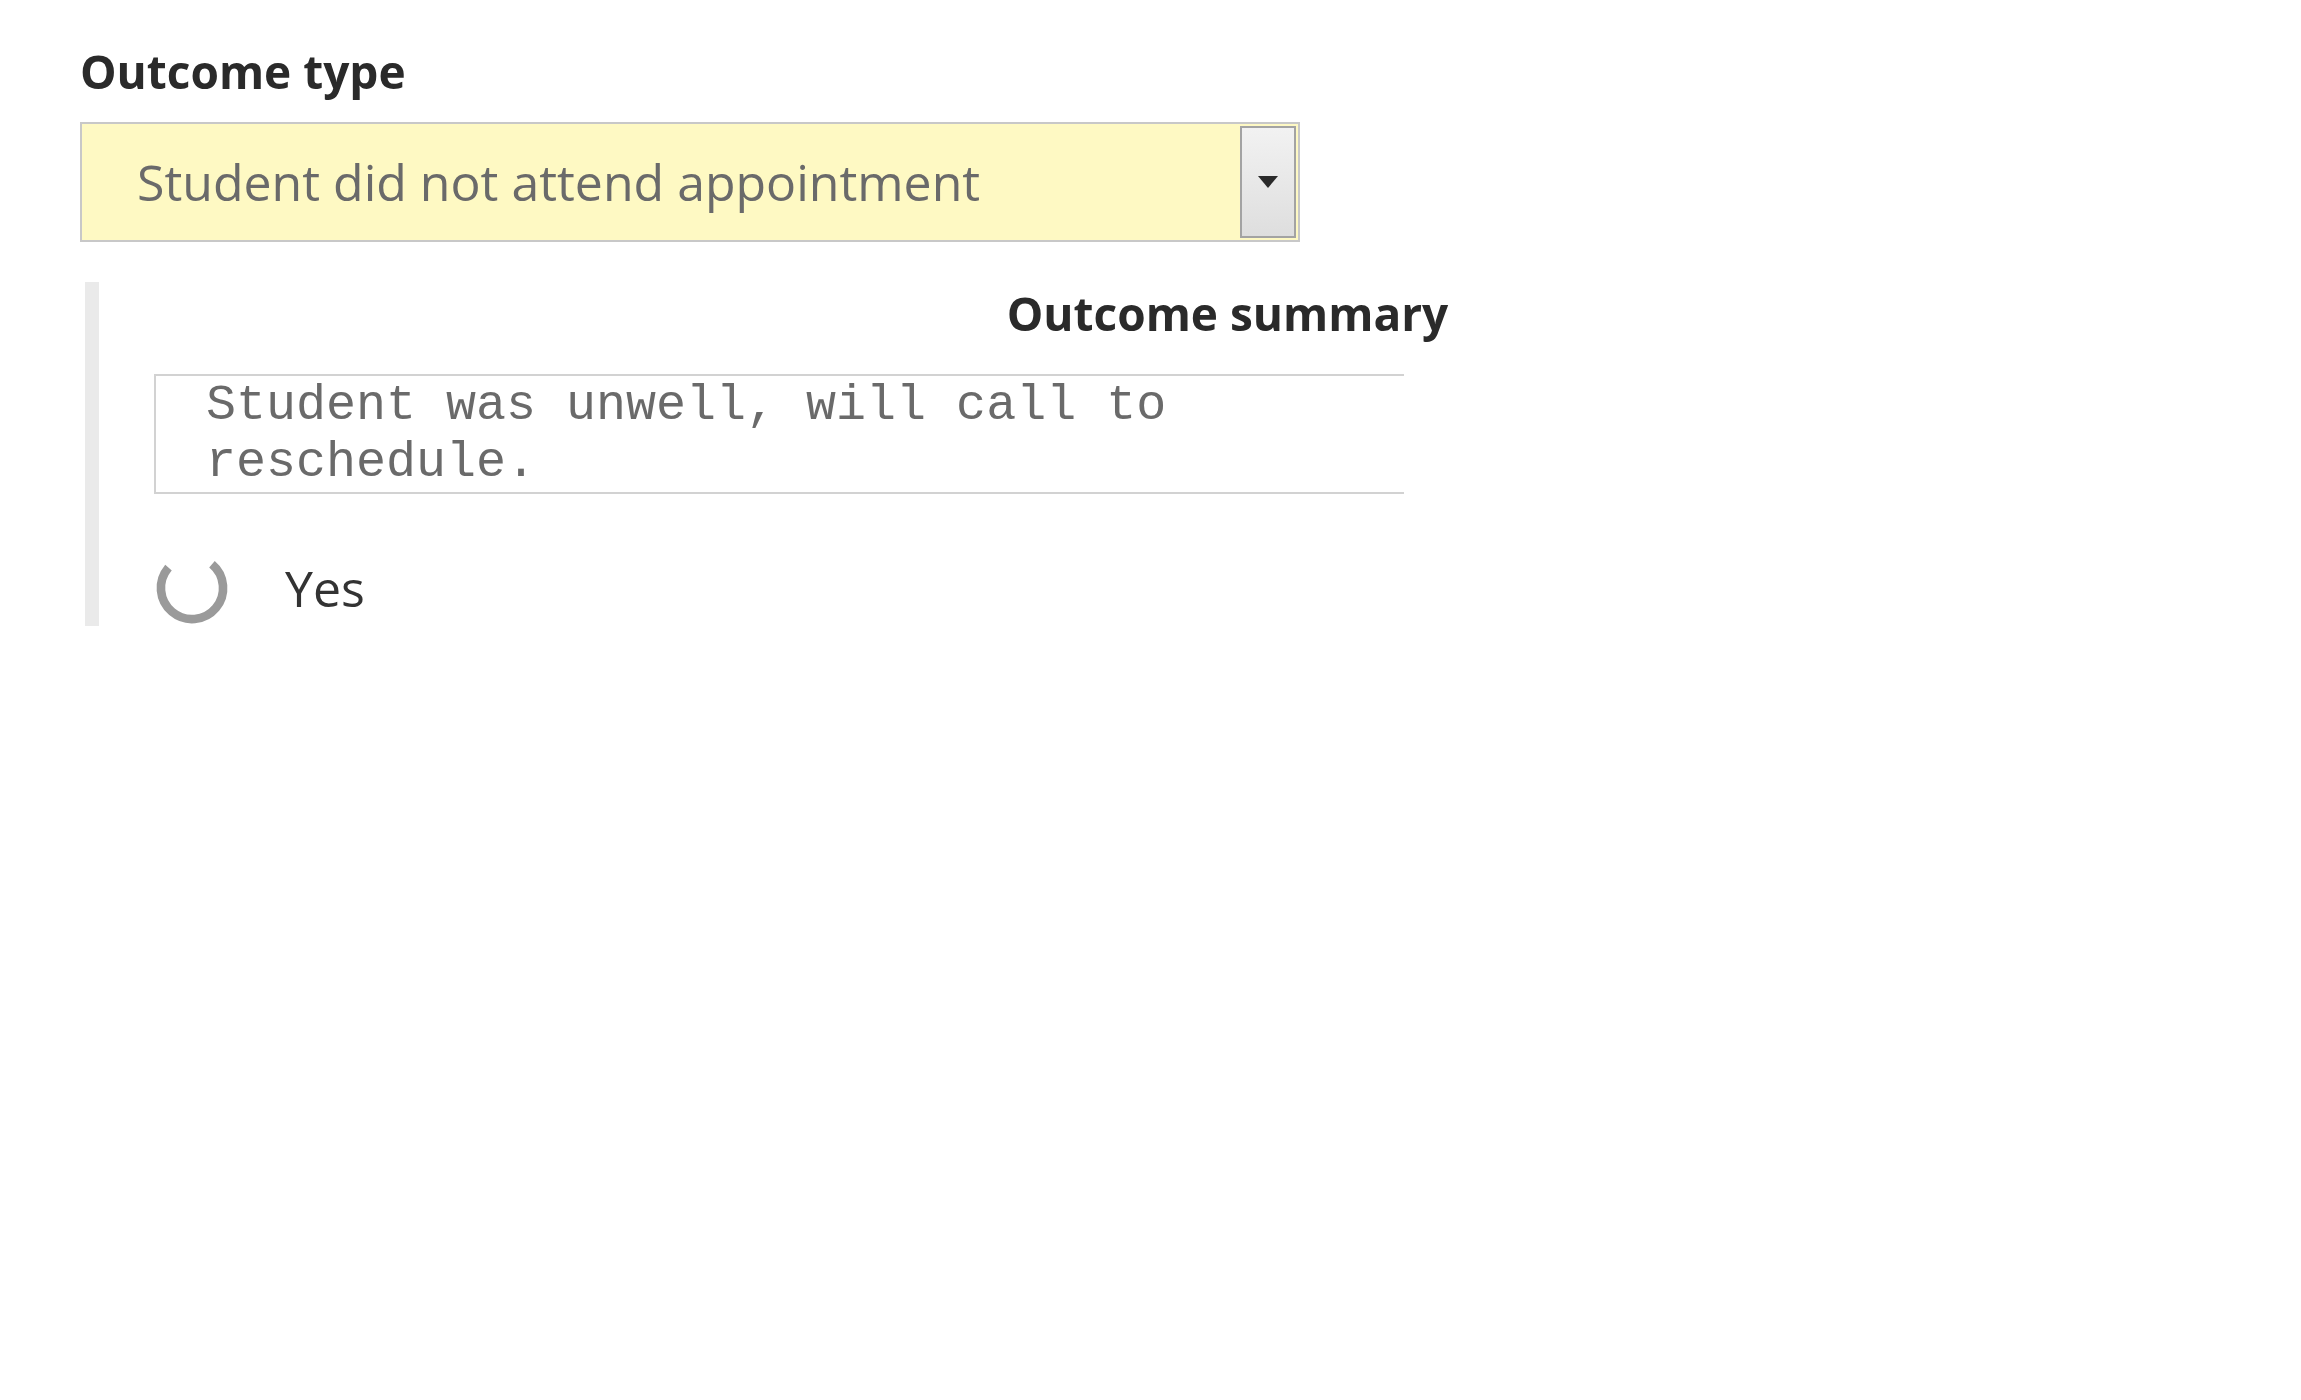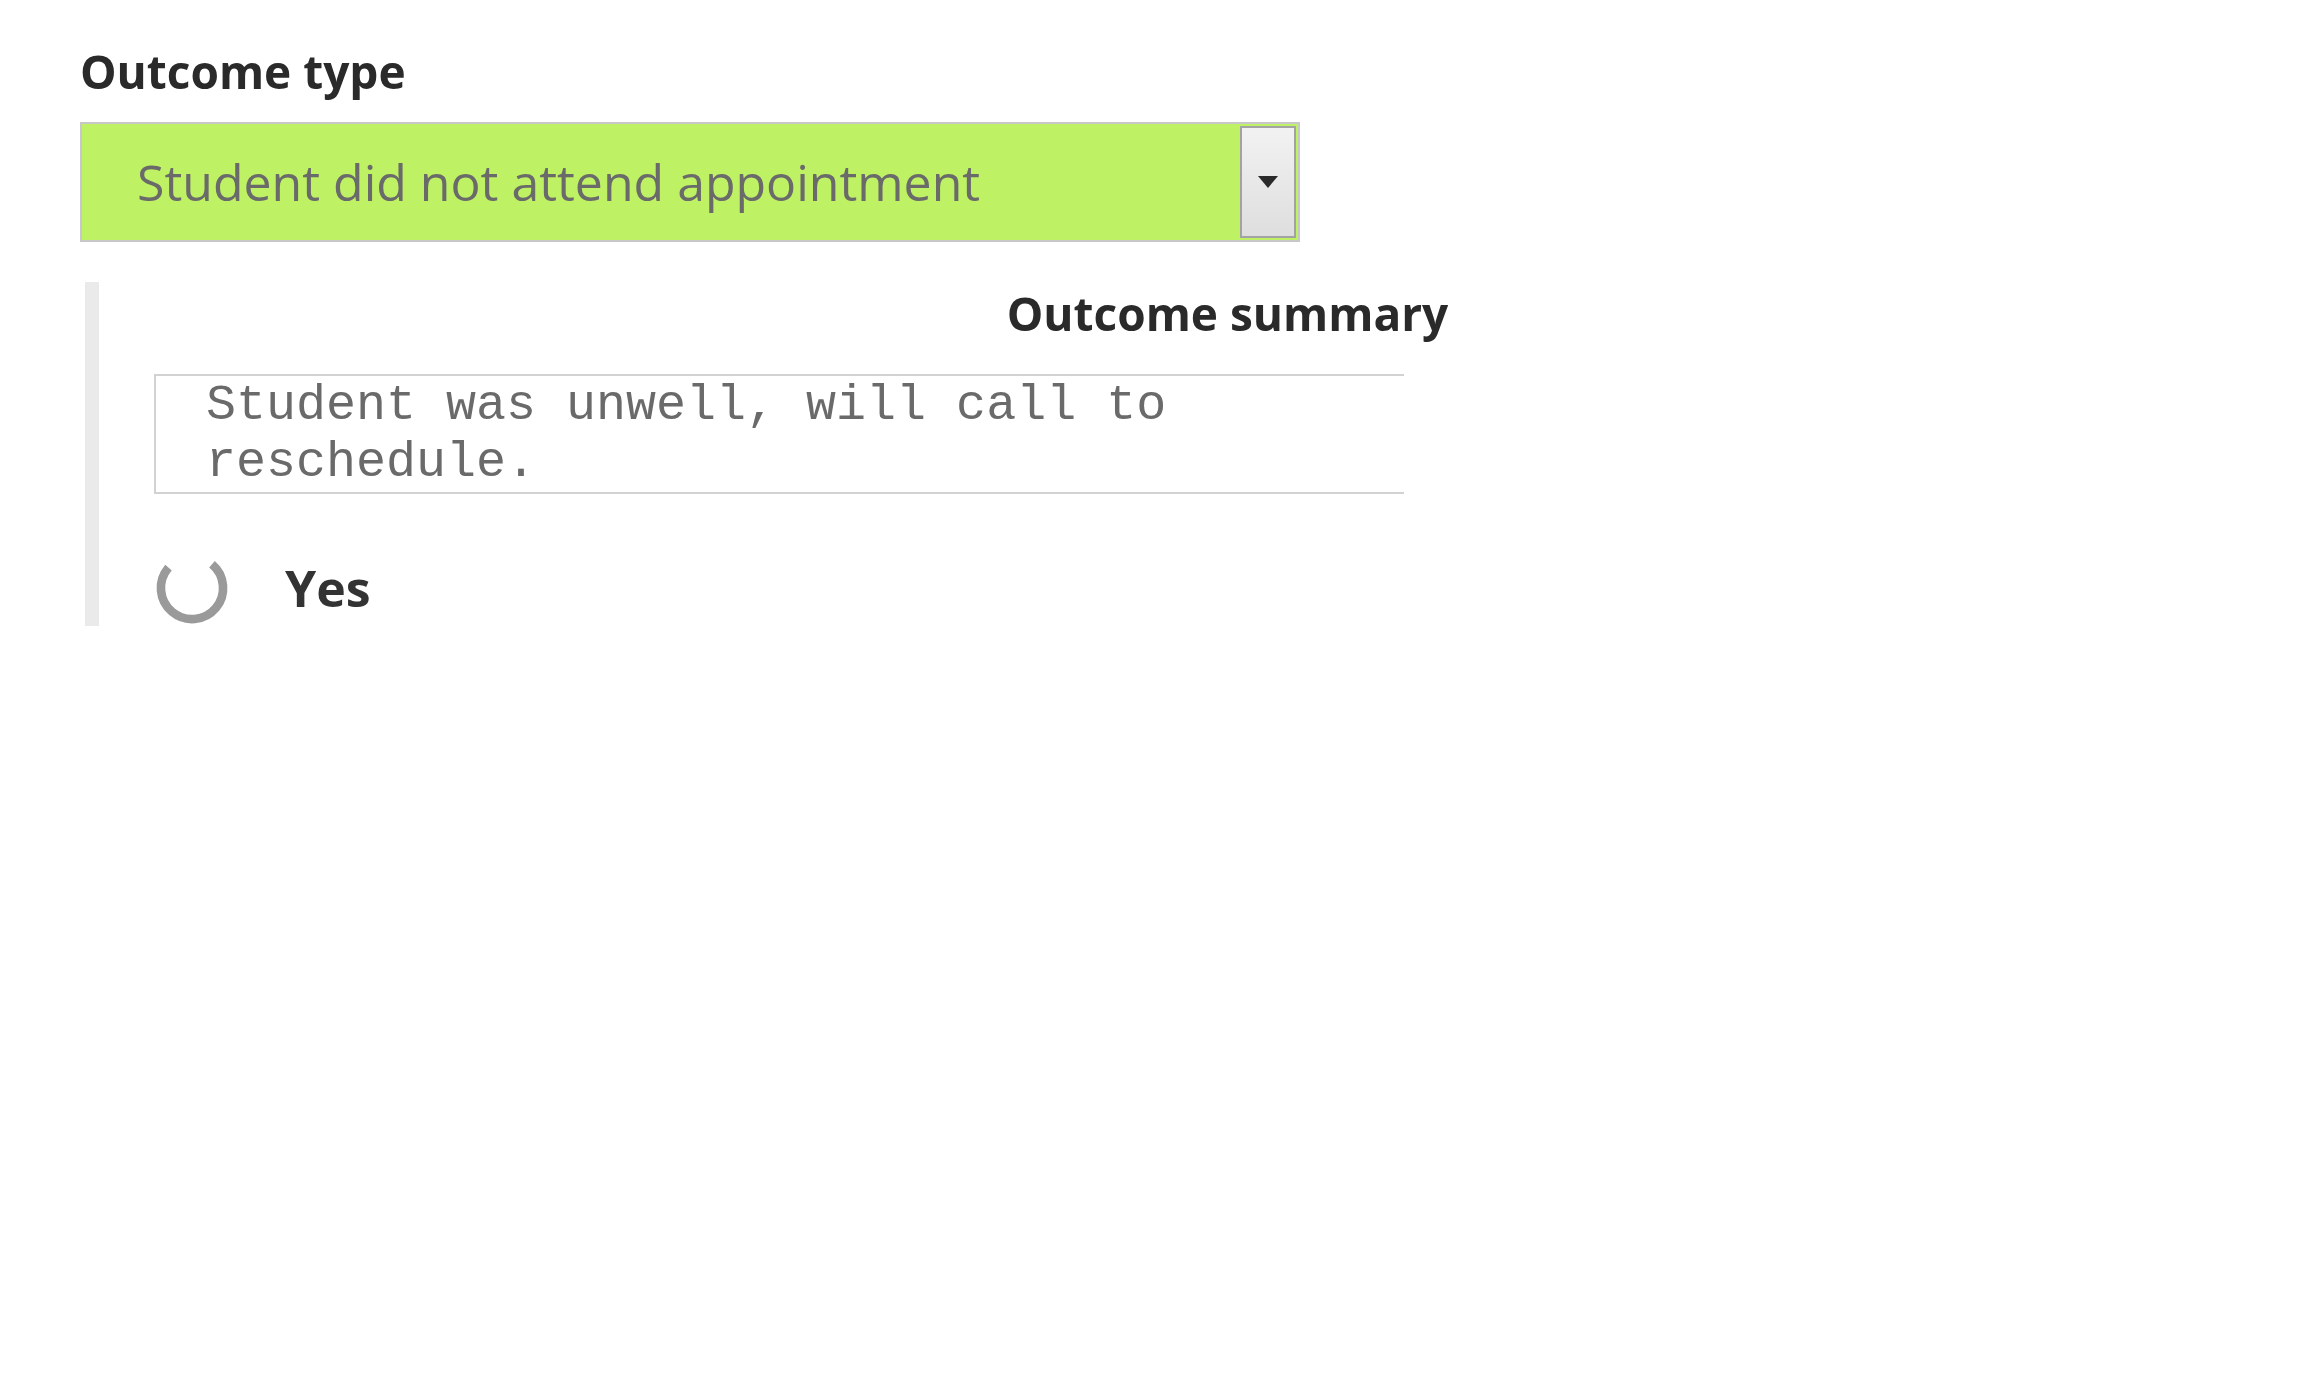--- a/index.html
+++ b/index.html
@@ -19,21 +19,21 @@
       font-size: 46px;
       font-weight: 700;
       color: #2a2a2a;
       margin-bottom: 20px;
     }
     .select-wrapper {
       display: flex;
       width: 1220px;
       height: 120px;
       border: 2px solid #c8c8c8;
-      background: #bef264;
+      background: #fef9c3;
       margin-bottom: 40px;
     }
     .select-value {
       flex: 1;
       display: flex;
       align-items: center;
       padding: 0 55px;
       font-size: 50px;
       color: #6a6a6a;
     }
@@ -78,21 +78,20 @@
       padding: 0 50px;
       font-size: 50px;
       color: #6a6a6a;
       margin-bottom: 55px;
       font-family: Liberation Mono, monospace;
     }
     .radio-group {
       display: flex;
       gap: 87px;
       margin-top: 56px;
-      font-weight: bold;
     }
     .radio-item {
       display: flex;
       align-items: center;
       gap: 55px;
     }
     .radio-circle {
       width: 76px;
       height: 76px;
       border-radius: 50%;

